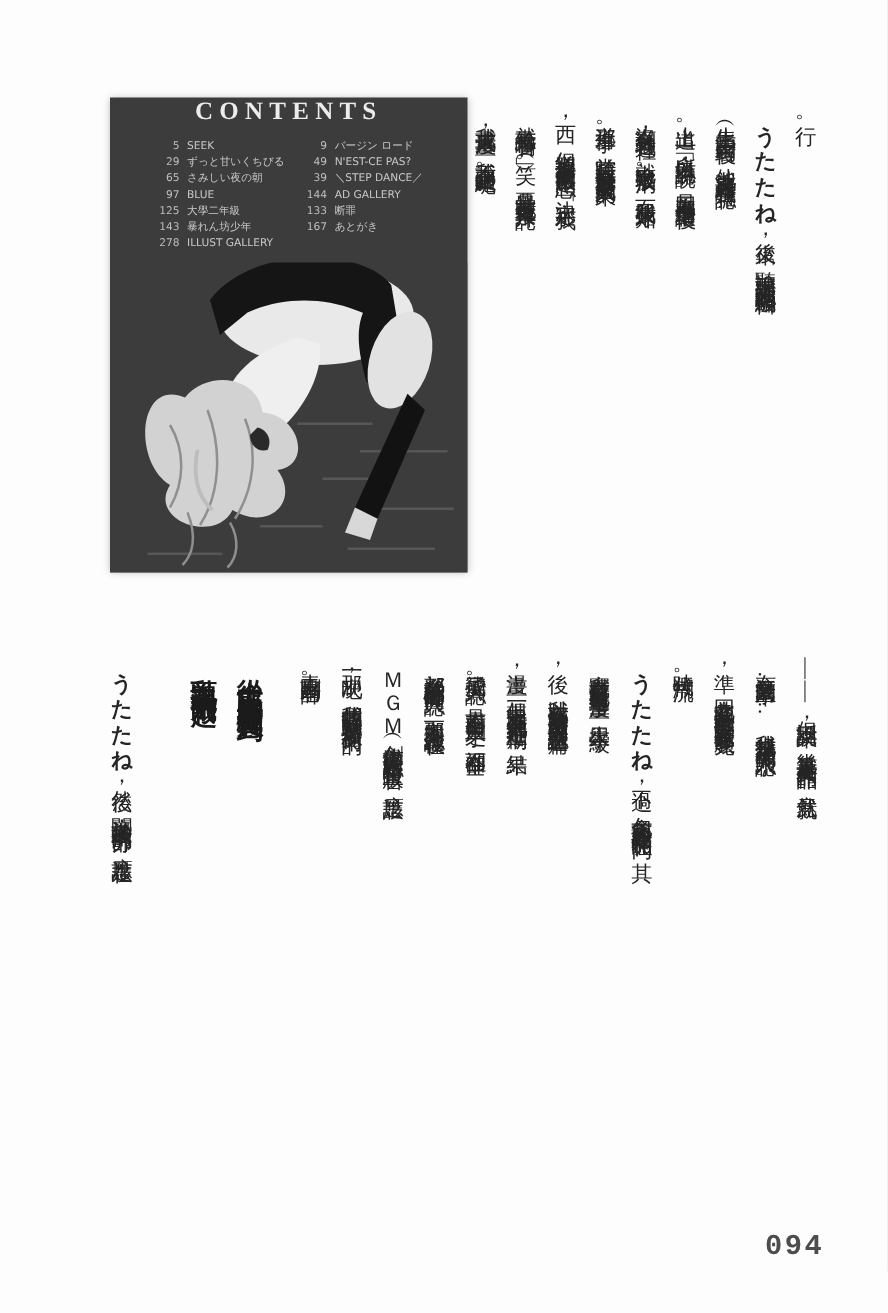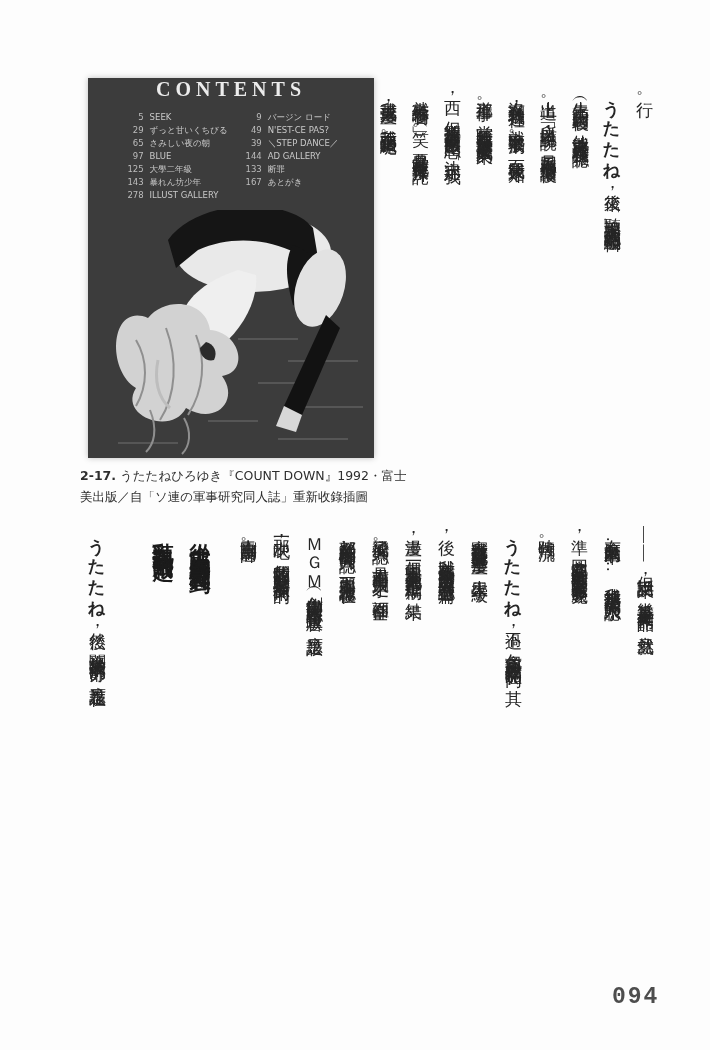--- a/index.html
+++ b/index.html
@@ -150,24 +150,20 @@
           <path d="M108,125 C118,150 116,180 100,205"></path>
           <path d="M62,200 C70,220 66,234 58,242"></path>
           <path d="M96,208 C104,222 102,236 94,244"></path>
         </g>
         <path d="M118,132 C126,134 130,142 126,150 C118,152 112,146 112,138 Z" fill="#2a2a2a"></path>
         <path d="M70,150 C66,170 70,188 82,198" stroke="#bdbdbd" stroke-width="3" fill="none"></path>
       </g>
     </svg>
   </div>
 
-  <div class="caption">
-    <b>2-17.</b>
-    <span>うたたねひろゆき『COUNT DOWN』1992・富士美出版／自「ソ連の軍事研究同人誌」重新收錄插圖</span>
-  </div>
 
   <div class="vblock" id="top-block">
     <div class="vcol"><span>行。</span></div>
     <div class="vcol"><span class="speaker">うたたね</span><span>後來，「聽說」那本同人誌偶然被編輯</span></div>
     <div class="vcol"><span>先生（戶山氏）看到後，他就決定來邀請我在雜誌</span></div>
     <div class="vcol"><span>上出道。之所以說「聽說」，是因為那個邀請最後</span></div>
     <div class="vcol"><span>沒有送到我這裡，就中途被取消了。而我後來才知</span></div>
     <div class="vcol"><span>道那件事。當時我原本沒什麼興趣要畫成人的東</span></div>
     <div class="vcol"><span>西，但知道這件事後反而被激起鬥志，決定「那我</span></div>
     <div class="vcol"><span>就畫給你看啊！」（笑）。要是當時他直接來拜託</span></div>

